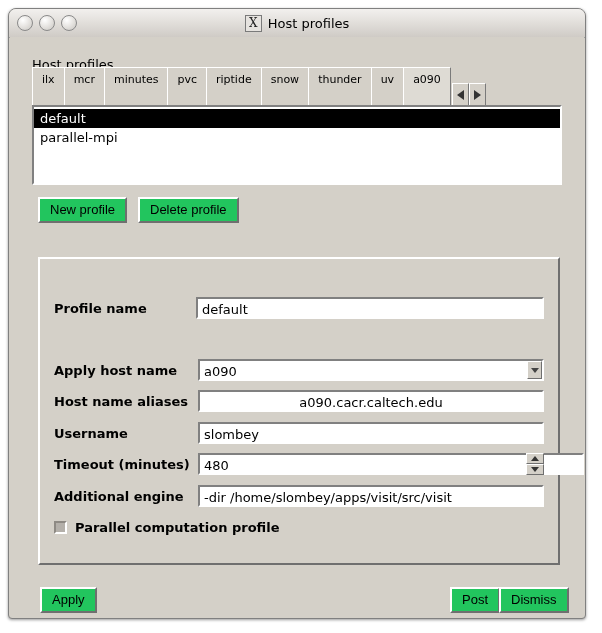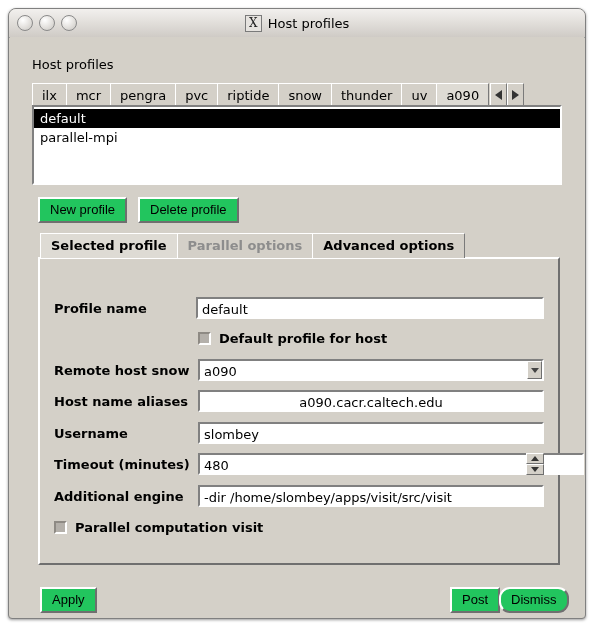--- a/index.html
+++ b/index.html
@@ -91,24 +91,24 @@
   .tabrow {
     position: absolute;
     left: 22px;
     top: 44px;
     width: 530px;
     height: 26px;
     display: flex;
     align-items: flex-end;
   }
   .tab {
-    height: 24px;
+    height: 40px;
     line-height: 23px;
     padding: 0 9px;
-    font-size: 13px;
+    font-size: 11px;
     background: #d4d0c8;
     border: 1px solid #ffffff;
     border-right-color: #7a7a7a;
     border-bottom-color: #7a7a7a;
     margin-right: -1px;
     color: #000;
     white-space: nowrap;
     box-sizing: border-box;
   }
   .tab.selected {
@@ -298,21 +298,21 @@
   .checkbox {
     width: 13px;
     height: 13px;
     background: #b4b0aa;
     border: 2px solid;
     border-color: #8e8a84 #ffffff #ffffff #8e8a84;
     box-sizing: border-box;
   }
   #apply-button { position: absolute; left: 30px; top: 550px; }
   #post-button { position: absolute; left: 440px; top: 550px; }
-  #dismiss-button { position: absolute; left: 489px; top: 550px; border-radius: 11px; }
+  #dismiss-button { position: absolute; left: 489px; top: 550px; }
 </style>
 </head>
 <body>
 
 <div class="window">
 
   <div class="titlebar">
     <div class="tb-buttons">
       <div class="tb-dot"></div>
       <div class="tb-dot"></div>
@@ -324,21 +324,21 @@
     </div>
   </div>
 
   <div class="client">
 
     <div class="section-label" id="host-profiles-label">Host profiles</div>
 
     <div class="tabrow">
       <div class="tab">ilx</div>
       <div class="tab">mcr</div>
-      <div class="tab">pengra</div>
+      <div class="tab">minutes</div>
       <div class="tab">pvc</div>
       <div class="tab">riptide</div>
       <div class="tab">snow</div>
       <div class="tab">thunder</div>
       <div class="tab">uv</div>
       <div class="tab selected">a090</div>
       <div class="tab-scroll">
         <div class="arrow-btn">
             <span class="tri-left"></span>
           </div>
@@ -349,37 +349,28 @@
     </div>
 
     <div class="listbox">
       <div class="list-item selected">default</div>
       <div class="list-item">parallel-mpi</div>
     </div>
 
     <button class="btn" id="new-profile-button">New profile</button>
     <button class="btn" id="delete-profile-button">Delete profile</button>
 
-    <div class="panel-tabrow">
-      <div class="ptab selected">Selected profile</div>
-      <div class="ptab disabled">Parallel options</div>
-      <div class="ptab">Advanced options</div>
-    </div>
 
     <div class="panel">
 
       <div class="field-label" style="left:14px; top:42px;">Profile name</div>
       <div class="textfield" style="left:156px; top:38px; width:348px;">default</div>
 
-      <div class="checkrow" style="left:158px; top:72px;">
-        <span class="checkbox"></span>
-        <span>Default profile for host</span>
-      </div>
-
-      <div class="field-label" style="left:14px; top:104px;">Remote host snow</div>
+
+      <div class="field-label" style="left:14px; top:104px;">Apply host name</div>
       <div class="textfield" style="left:158px; top:100px; width:346px;">a090</div>
       <div class="combo-arrow" style="left:487px; top:102px;">
           <span class="tri-down"></span>
         </div>
 
       <div class="field-label" style="left:14px; top:135px;">Host name aliases</div>
       <div class="textfield" style="left:158px; top:131px; width:346px;text-align:center;">a090.cacr.caltech.edu</div>
 
       <div class="field-label" style="left:14px; top:167px;">Username</div>
       <div class="textfield" style="left:158px; top:163px; width:346px;">slombey</div>
@@ -393,21 +384,21 @@
         <div class="spin-btn">
             <span class="spin-down"></span>
           </div>
       </div>
 
       <div class="field-label" style="left:14px; top:230px;">Additional engine</div>
       <div class="textfield" style="left:158px; top:226px; width:346px;">-dir /home/slombey/apps/visit/src/visit</div>
 
       <div class="checkrow" style="left:14px; top:261px;">
         <span class="checkbox"></span>
-        <span>Parallel computation visit</span>
+        <span>Parallel computation profile</span>
       </div>
 
     </div>
 
     <button class="btn" id="apply-button">Apply</button>
     <button class="btn" id="post-button">Post</button>
     <button class="btn" id="dismiss-button">Dismiss</button>
 
   </div>
 </div>

